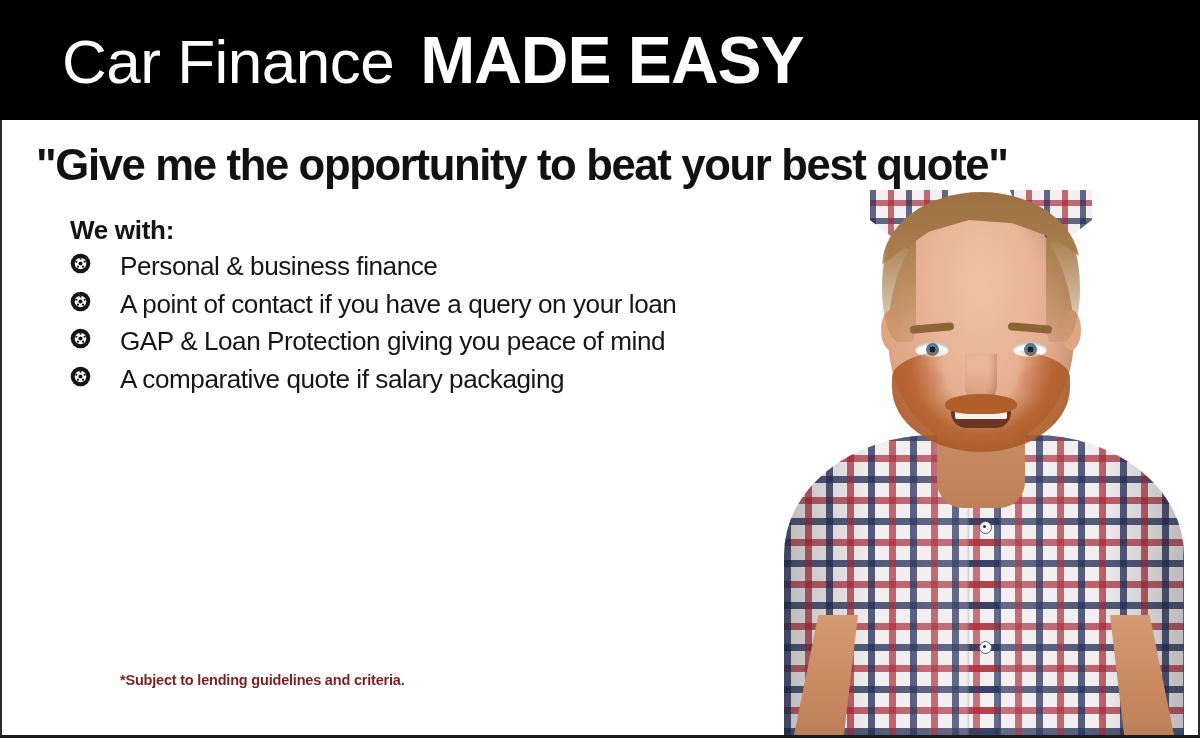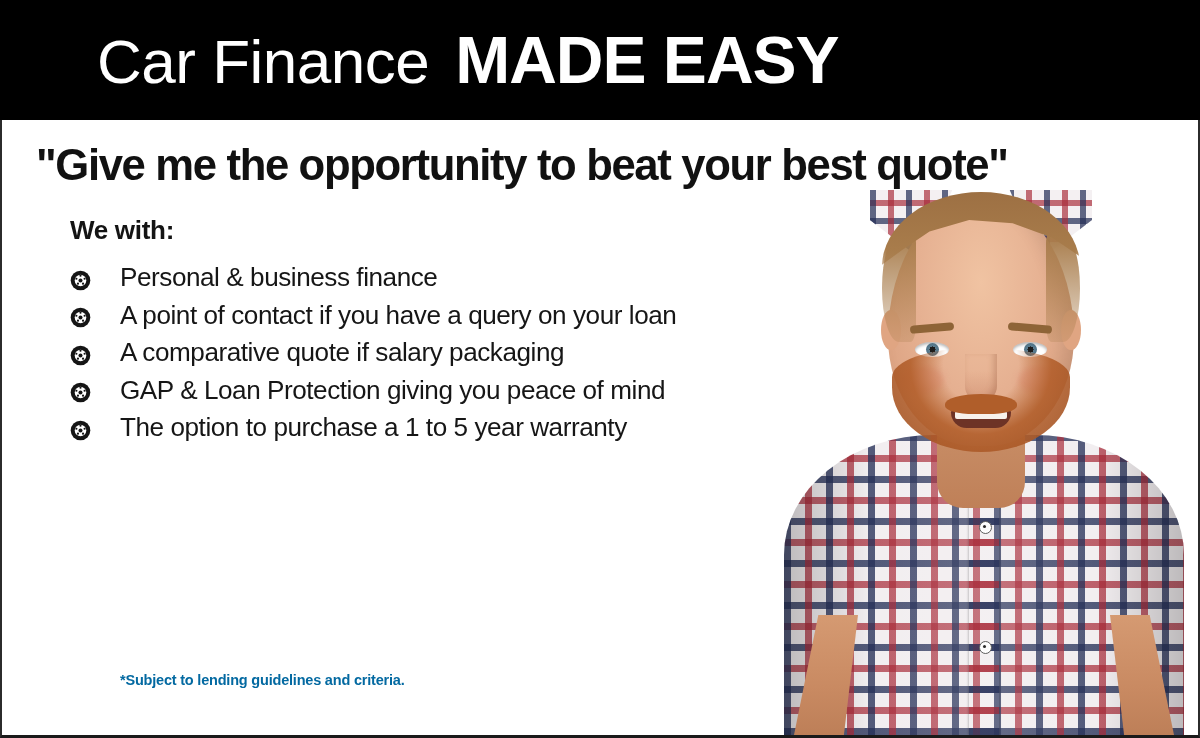--- a/index.html
+++ b/index.html
@@ -29,21 +29,20 @@
     background: #000000;
     overflow: hidden;
   }
   .banner-inner {
     position: absolute;
     left: 62px;
     top: 50%;
     transform: translateY(-50%);
     white-space: nowrap;
     line-height: 1;
-    margin-left: 35px;
   }
   .banner-light {
     font-size: 62px;
     font-weight: 300;
     color: #ffffff;
     letter-spacing: -0.5px;
     font-family: "Liberation Sans", sans-serif;
   }
   .banner-bold {
     font-size: 66px;
@@ -99,21 +98,21 @@
     position: absolute;
     left: 68px;
     top: 133px;
     width: 790px;
     list-style: none;
     margin: 0;
     padding: 0;
   }
   .offer-item {
     display: flex;
-    align-items: flex-end;
+    align-items: flex-start;
     height: 37.6px;
   }
   .wheel-icon {
     flex: 0 0 auto;
     width: 21px;
     height: 21px;
     margin-right: 29px;
     display: block;
   }
   .offer-text {
@@ -125,21 +124,21 @@
     transform: scaleX(0.985);
     transform-origin: left center;
   }
 
   .footnote {
     position: absolute;
     left: 118px;
     top: 552px;
     font-size: 14.5px;
     font-weight: bold;
-    color: #0369a1;
+    color: #7f1d1d;
     letter-spacing: -0.2px;
     white-space: nowrap;
   }
 
   
   .photo {
     position: absolute;
     right: 2px;
     bottom: 0;
     width: 430px;
@@ -428,47 +427,34 @@
         <svg class="wheel-icon" viewBox="0 0 24 24">
             <circle cx="12" cy="12" r="11.2" fill="#151515"></circle>
             <circle cx="12" cy="12" r="6.6" fill="#ffffff"></circle>
             <circle cx="12" cy="12" r="2.3" fill="#151515"></circle>
             <circle cx="12" cy="6.6" r="1.25" fill="#151515"></circle>
             <circle cx="16.7" cy="10" r="1.25" fill="#151515"></circle>
             <circle cx="14.9" cy="15.6" r="1.25" fill="#151515"></circle>
             <circle cx="9.1" cy="15.6" r="1.25" fill="#151515"></circle>
             <circle cx="7.3" cy="10" r="1.25" fill="#151515"></circle>
           </svg>
-        <span class="offer-text">A comparative quote if salary packaging</span>
-      </li>
-      <li class="offer-item">
-        <svg class="wheel-icon" viewBox="0 0 24 24">
-            <circle cx="12" cy="12" r="11.2" fill="#151515"></circle>
-            <circle cx="12" cy="12" r="6.6" fill="#ffffff"></circle>
-            <circle cx="12" cy="12" r="2.3" fill="#151515"></circle>
-            <circle cx="12" cy="6.6" r="1.25" fill="#151515"></circle>
-            <circle cx="16.7" cy="10" r="1.25" fill="#151515"></circle>
-            <circle cx="14.9" cy="15.6" r="1.25" fill="#151515"></circle>
-            <circle cx="9.1" cy="15.6" r="1.25" fill="#151515"></circle>
-            <circle cx="7.3" cy="10" r="1.25" fill="#151515"></circle>
-          </svg>
         <span class="offer-text">GAP &amp; Loan Protection giving you peace of mind</span>
       </li>
       <li class="offer-item">
         <svg class="wheel-icon" viewBox="0 0 24 24">
             <circle cx="12" cy="12" r="11.2" fill="#151515"></circle>
             <circle cx="12" cy="12" r="6.6" fill="#ffffff"></circle>
             <circle cx="12" cy="12" r="2.3" fill="#151515"></circle>
             <circle cx="12" cy="6.6" r="1.25" fill="#151515"></circle>
             <circle cx="16.7" cy="10" r="1.25" fill="#151515"></circle>
             <circle cx="14.9" cy="15.6" r="1.25" fill="#151515"></circle>
             <circle cx="9.1" cy="15.6" r="1.25" fill="#151515"></circle>
             <circle cx="7.3" cy="10" r="1.25" fill="#151515"></circle>
           </svg>
-        <span class="offer-text">The option to purchase a 1 to 5 year warranty</span>
+        <span class="offer-text">A comparative quote if salary packaging</span>
       </li>
     </ul>
 
     <div class="footnote">*Subject to lending guidelines and criteria.</div>
 
     <div class="photo">
       <div class="torso">
         <div class="torso-shade"></div>
         <div class="placket"></div>
         <div class="button btn1"></div>

